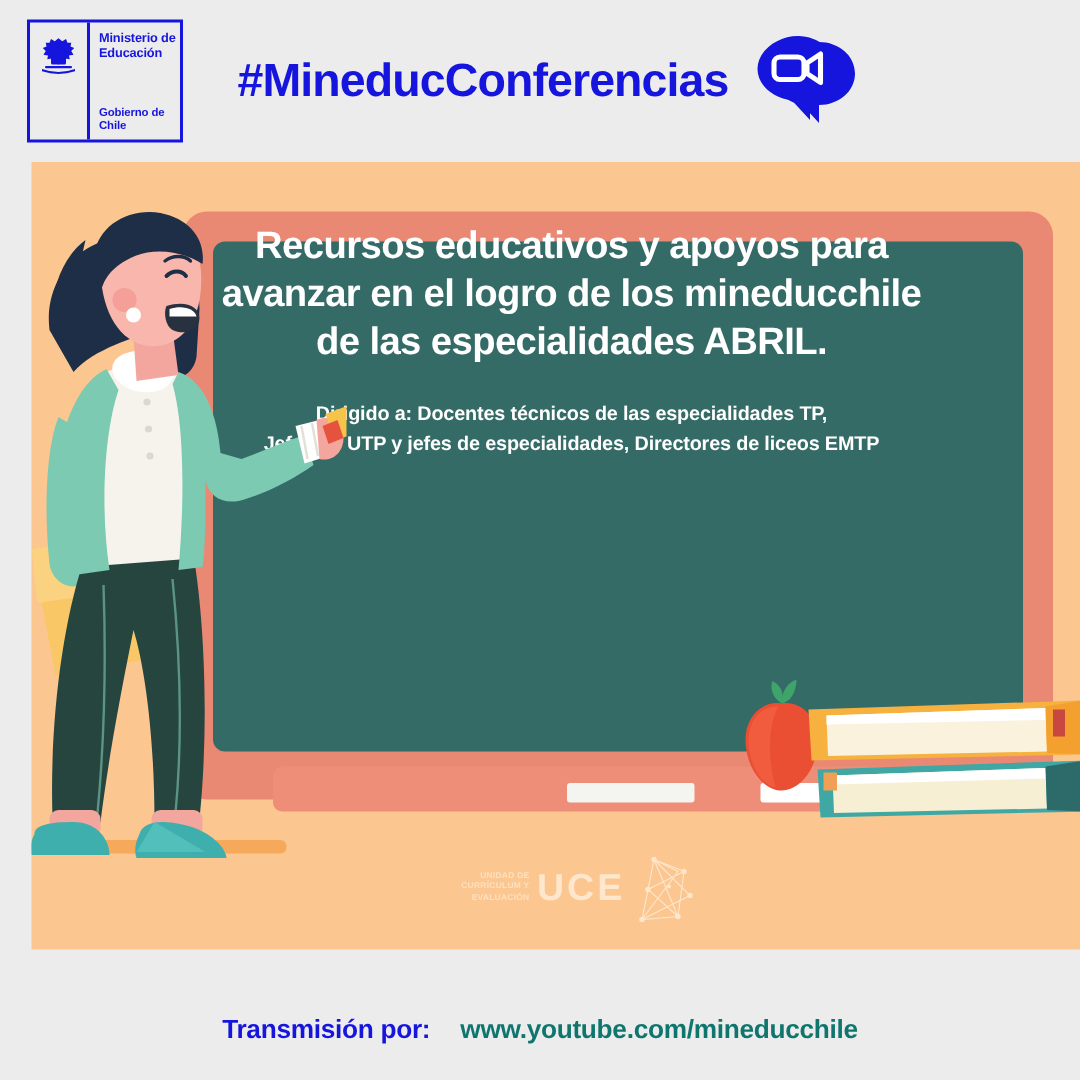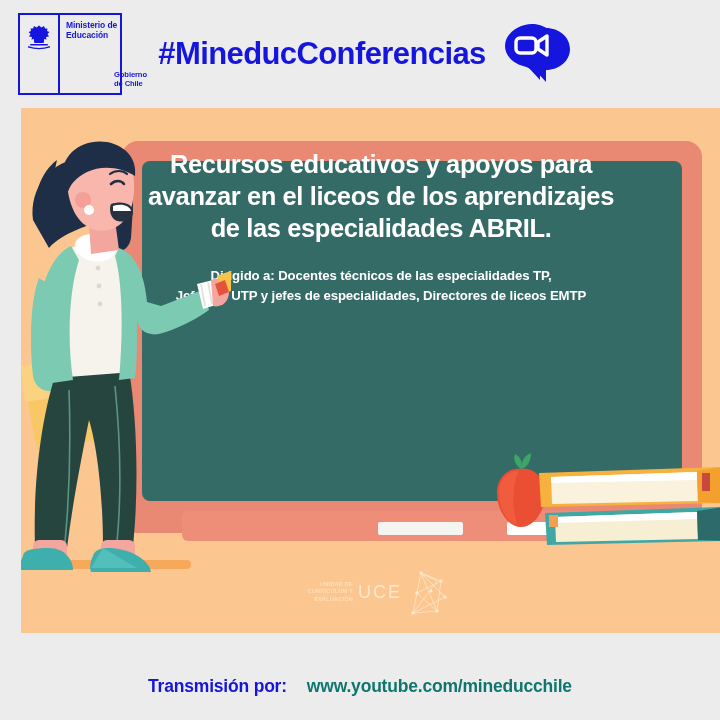--- a/index.html
+++ b/index.html
@@ -43,21 +43,20 @@
     flex: 1; position: relative; padding: 6px 0 0 6px;
   }
   .gov-line1 {
     color: #1515DD; font-size: 8.5px; font-weight: bold;
     line-height: 9.5px; letter-spacing: -0.1px;
   }
   .gov-line2 {
     position: absolute; left: 6px; bottom: 5px;
     color: #1515DD; font-size: 7.6px; font-weight: bold;
     letter-spacing: -0.1px;
-    margin-left: 48px;
   }
   #hashtag {
     position: absolute; left: 0; top: 0;
     width: 720px; height: 108px;
     display: flex; align-items: center; justify-content: center;
     gap: 16px;
     padding-left: 14px;
   }
   #hashtag-text {
     color: #1515DD;
@@ -151,21 +150,21 @@
     position: absolute; left: 286px; top: 458px;
     width: 160px; height: 52px;
     display: flex; align-items: center; gap: 5px;
   }
   #uce-sub {
     color: #FDE0C0; font-size: 5.6px; font-weight: bold;
     line-height: 7.2px; letter-spacing: 0.2px; text-align: right;
     width: 46px;
   }
   #uce-word {
-    color: #FEE7CC; font-size: 18px; font-weight: normal;
+    color: #FEE7CC; font-size: 25px; font-weight: bold;
     letter-spacing: 2px; line-height: 25px;
   }
   #uce-net { width: 44px; height: 50px; flex: none; }
 
   
   #footer {
     position: absolute; left: 0; top: 660px;
     width: 720px; height: 87px;
     background: #ECECEC;
   }
@@ -231,21 +230,21 @@
       <div id="board"></div>
       <div id="board-ledge">
         <div class="chalk" id="chalk-1"></div>
         <div class="chalk" id="chalk-2"></div>
       </div>
     </div>
 
     <div id="board-text">
       <div id="board-title">
         <div>Recursos educativos y apoyos para</div>
-        <div>avanzar en el liceos de los aprendizajes</div>
+        <div>avanzar en el logro de los mineducchile</div>
         <div>de las especialidades ABRIL.</div>
       </div>
       <div id="board-audience">
         <div>Dirigido a: Docentes técnicos de las especialidades TP,</div>
         <div>Jefes de UTP y jefes de especialidades, Directores de liceos EMTP</div>
       </div>
     </div>
 
 
     <svg id="teacher" viewBox="0 0 220 470">

